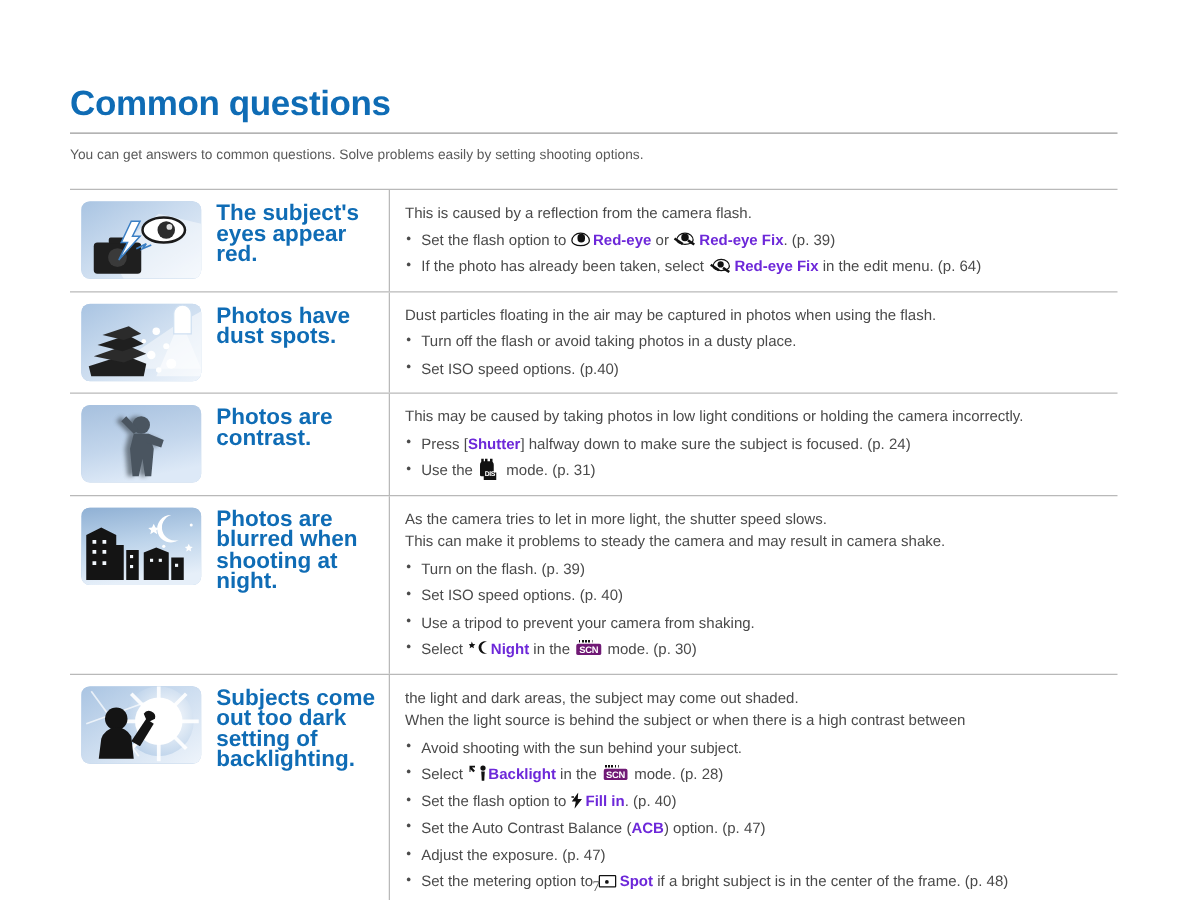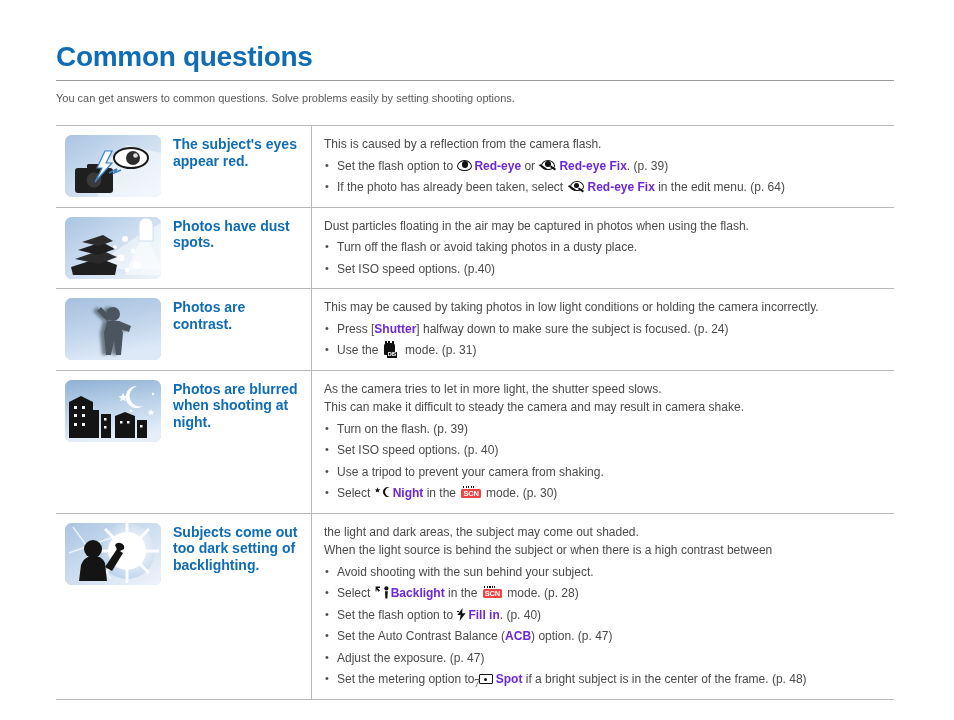--- a/index.html
+++ b/index.html
@@ -13,20 +13,21 @@
     height: 720px;
     font-family: "Liberation Sans", sans-serif;
     color: #3f3f3f;
     overflow: hidden;
   }
   .page {
     position: relative;
     width: 954px;
     height: 600px;
     box-sizing: border-box;
+    margin-top: 26px;
   }
 
   
   .header {
     position: absolute;
     left: 56px;
     top: 40px;
     width: 838px;
   }
   .page-title {
@@ -71,21 +72,21 @@
     justify-content: center;
     padding: 9px 0 9px 0;
     box-sizing: border-box;
   }
   .cell-question {
     width: 143px;
     flex: 0 0 143px;
     padding: 10px 8px 10px 4px;
     box-sizing: border-box;
     border-right: 1px solid #b9b9b9;
-    font-size: 14px;
+    font-size: 18px;
     font-weight: bold;
     color: #0f6cb5;
     line-height: 16.5px;
   }
   .cell-answer {
     flex: 1 1 auto;
     padding: 10px 6px 11px 12px;
     box-sizing: border-box;
     font-size: 12px;
     color: #4a4a4a;
@@ -183,21 +184,21 @@
   .ic-dis .f1 { left: 1px; } .ic-dis .f2 { left: 4.5px; } .ic-dis .f3 { left: 8px; }
   .ic-dis .lbl {
     position: absolute; left: 3px; bottom: -1.5px;
     font-size: 5.5px; font-weight: bold; color: #fff;
     background: #111; padding: 0 1px; letter-spacing: -0.3px;
     font-family: "Liberation Sans", sans-serif;
   }
   
   .ic-scn {
     display: inline-block;
-    background: #ef4444; color: #fff;
+    background: #701a75; color: #fff;
     font-size: 7.5px; font-weight: bold;
     font-family: "Liberation Sans", sans-serif;
     padding: 1.5px 2px 1px 2px;
     border-radius: 1.5px;
     letter-spacing: -0.2px;
     vertical-align: 1px;
     margin: 0 2px;
     line-height: 7px;
     position: relative;
   }
@@ -406,21 +407,21 @@
                 <rect x="39" y="46" width="2.5" height="2.5"></rect>
                 <rect x="55" y="41" width="2.5" height="2.5"></rect>
                 <rect x="62" y="41" width="2.5" height="2.5"></rect>
                 <rect x="75" y="45" width="2.5" height="2.5"></rect>
               </g>
             </svg></div>
         </div>
         <div class="cell-question">Photos are blurred when shooting at night.</div>
         <div class="cell-answer">
           <p class="intro-line">As the camera tries to let in more light, the shutter speed slows.</p>
-          <p class="intro-line">This can make it difficult to steady the camera and may result in camera shake.</p>
+          <p class="intro-line">This can make it problems to steady the camera and may result in camera shake.</p>
           <ul class="bullets">
             <li>Turn on the flash. (p. 39)</li>
             <li>Set ISO speed options. (p. 40)</li>
             <li>Use a tripod to prevent your camera from shaking.</li>
             <li>Select <span class="gly ic-night"><svg width="16" height="12" viewBox="0 0 16 12">
                   <path d="M2.4 1.2 L3.3 3.2 L5.3 3.4 L3.7 4.7 L4.2 6.6 L2.4 5.5 L0.7 6.6 L1.2 4.7 L0 3.4 L1.9 3.2 Z" fill="#111"></path>
                   <path d="M14.6 1.3 a5 5 0 1 0 0.2 9.3 a4 4 0 1 1 -0.2 -9.3 Z" fill="#111"></path>
                 </svg></span><span class="b">Night</span> in the <span class="ic-scn">SCN</span> mode. (p. 30)</li>
           </ul>
         </div>

